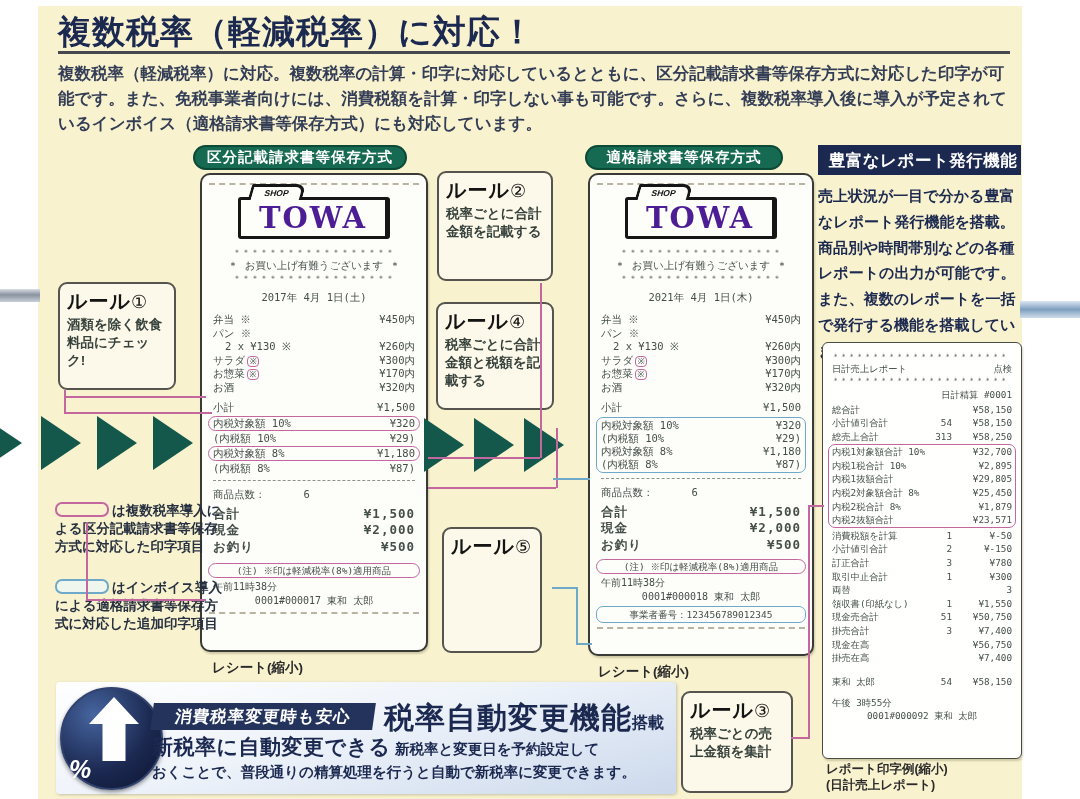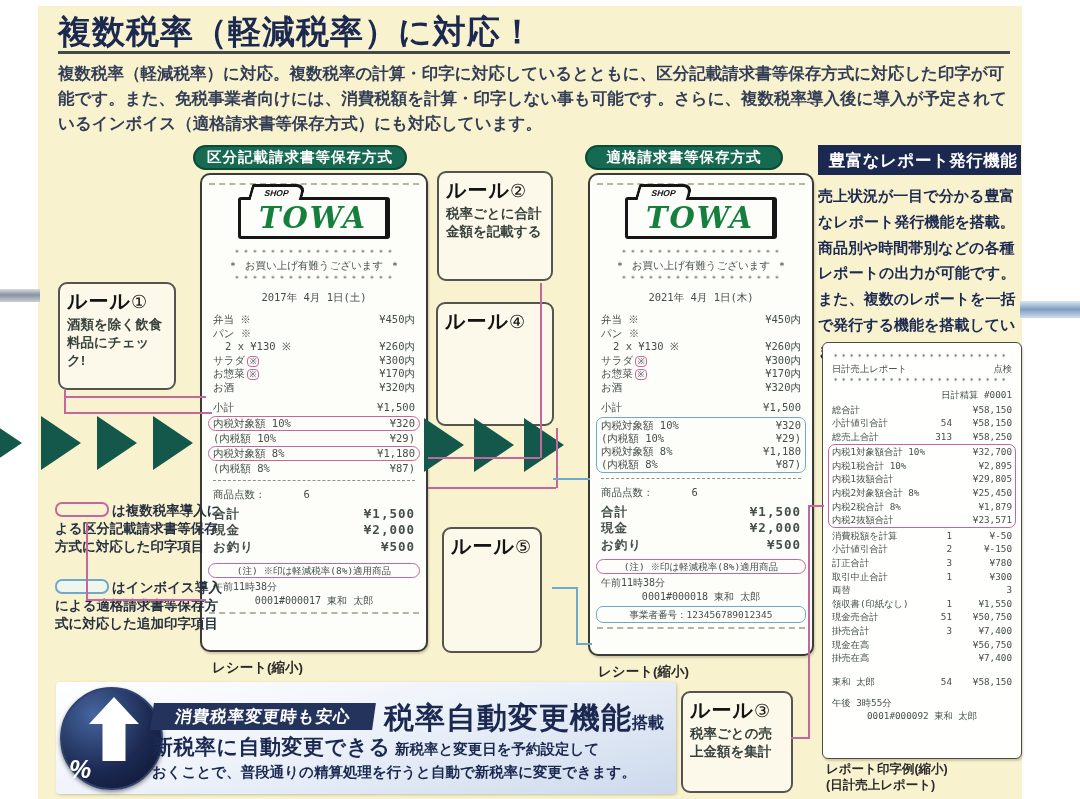--- a/index.html
+++ b/index.html
@@ -23,21 +23,21 @@
   .receipt { position:absolute; background:#fdfdfa; border:2px solid #3a3a36; border-radius:10px; padding:8px 11px 4px;
              font-family:"DejaVu Sans Mono", monospace; font-size:10.5px; color:#454f49; box-shadow:1px 2px 2px rgba(90,80,40,.25); }
   .receipt-left { left:200px; top:173px; width:228px; height:479px; }
   .receipt-right { left:588px; top:173px; width:226px; height:483px; }
   .perf { border-top:2px dashed #b9b4a2; margin:0 -4px 4px; }
   .perf-bot { border-top:2px dashed #b9b4a2; margin:4px -4px 0; }
 
   .towa { position:relative; width:152px; margin:12px auto 8px; }
   .towa-name { border:3px solid #161616; border-right-width:5px; border-radius:3px; height:42px; background:#fdfdfa;
                font-family:"DejaVu Serif", serif; font-weight:bold; font-size:29px; letter-spacing:2px; text-align:center;
-               line-height:37px; color:#15803d;font-style:italic; }
+               line-height:37px; color:#4c1d95; }
   .towa-tab { position:absolute; top:-13px; left:12px; width:54px; height:16px; border:3px solid #161616; border-bottom:none;
               border-radius:2px 9px 0 0; background:#fdfdfa; font-size:8.5px; font-weight:bold; color:#111; text-align:center;
               line-height:13px; transform:skewX(-16deg); font-family:"Liberation Sans", sans-serif; }
   .stars { text-align:center; font-size:8px; letter-spacing:1px; line-height:11px; white-space:nowrap; overflow:hidden; }
   .greet { text-align:center; font-size:10.5px; line-height:15px; }
   .rdate { text-align:center; font-size:10.5px; margin:7px 0 8px; }
 
   .row { display:flex; justify-content:space-between; line-height:13.5px; }
   .row .amt { text-align:center; }
   .indent { padding-left:12px; }
@@ -54,21 +54,21 @@
   .regline { font-size:10px; line-height:14px; text-align:center; }
   .bizline { font-size:9.5px; line-height:13px; text-align:center; }
   .receipt-caption { position:absolute; font-size:13.5px; color:#2b2b2b; font-weight:600; }
 
   .rulebox { position:absolute; background:#fcf9ea; border:2px solid #55544e; border-radius:9px; padding:5px 7px; }
   .rulebox .rtitle { font-size:20px; font-weight:900; color:#141414; letter-spacing:1px; line-height:24px; }
   .rulebox .rnum { font-size:18px; font-weight:400; }
   .rulebox .rtext { font-size:13.5px; font-weight:700; color:#37423c; line-height:1.33; margin-top:2px; }
   .rule1 { left:58px; top:282px; width:118px; height:108px; }
   .rule2 { left:437px; top:171px; width:116px; height:110px; }
-  .rule4 { left:436px; top:302px; width:118px; height:124px; }
+  .rule4 { left:436px; top:302px; width:118px; height:108px; }
   .rule5 { left:442px; top:527px; width:100px; height:126px; }
   .rule3 { left:681px; top:691px; width:112px; height:102px; }
 
   .legend { position:absolute; font-size:13.5px; color:#26303f; font-weight:700; line-height:1.35; }
   .legend-sample { display:inline-block; vertical-align:-2px; width:54px; height:15px; border-radius:7px; background:#f8f2cf; margin-right:3px; }
   .sample-pink { border:2px solid #c4679f; }
   .sample-blue { border:2px solid #6fa9c9; background:#eef6ee; }
   .legend1 { left:55px; top:502px; width:168px; }
   .legend2 { left:55px; top:579px; width:172px; }
 
@@ -296,20 +296,21 @@
   <div class="rulebox rule2">
     <div class="rtitle"><span>ルール</span><span class="rnum">②</span></div>
     <div class="rtext">税率ごとに合計金額を記載する</div>
   </div>
   <div class="rulebox rule1">
     <div class="rtitle"><span>ルール</span><span class="rnum">①</span></div>
     <div class="rtext">酒類を除く飲食料品にチェック!</div>
   </div>
   <div class="rulebox rule4">
     <div class="rtitle"><span>ルール</span><span class="rnum">④</span></div>
+    <div class="rtext">税率ごとに合計金額と税額を記載する</div>
   </div>
   <div class="rulebox rule5">
     <div class="rtitle"><span>ルール</span><span class="rnum">⑤</span></div>
   </div>
   <div class="rulebox rule3">
     <div class="rtitle"><span>ルール</span><span class="rnum">③</span></div>
     <div class="rtext">税率ごとの売上金額を集計</div>
   </div>
 
   <div class="legend legend1"><span class="legend-sample sample-pink"></span><span>は複数税率導入による区分記載請求書等保存方式に対応した印字項目</span></div>

